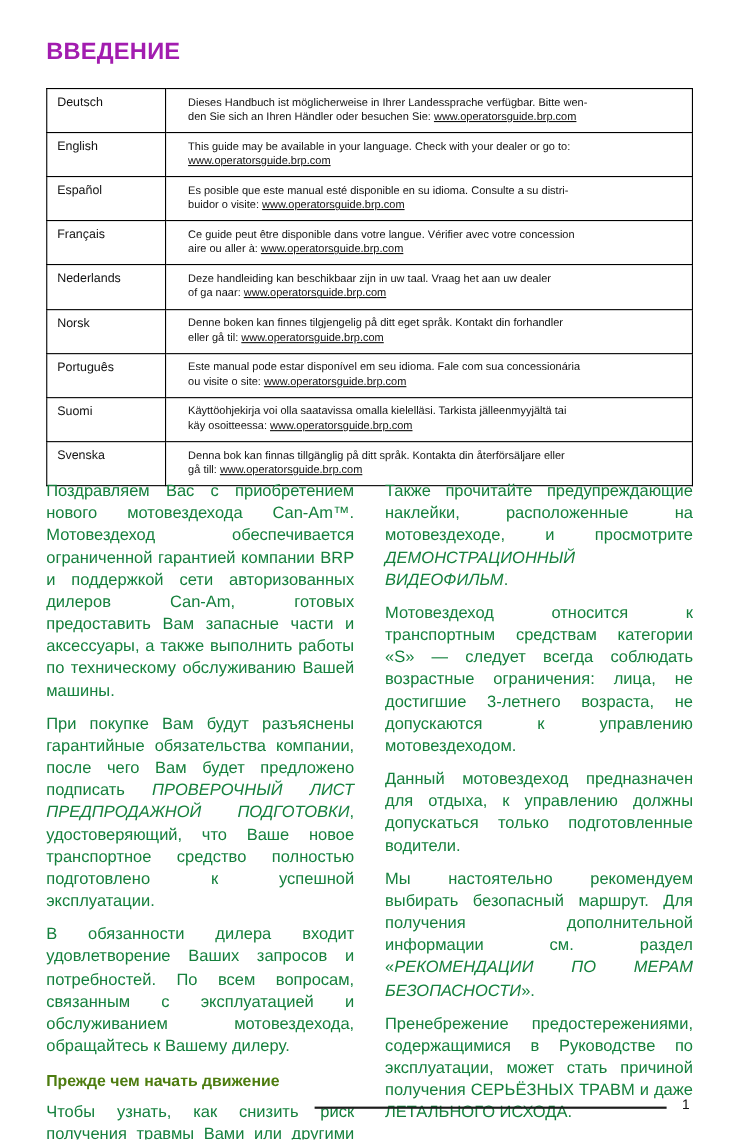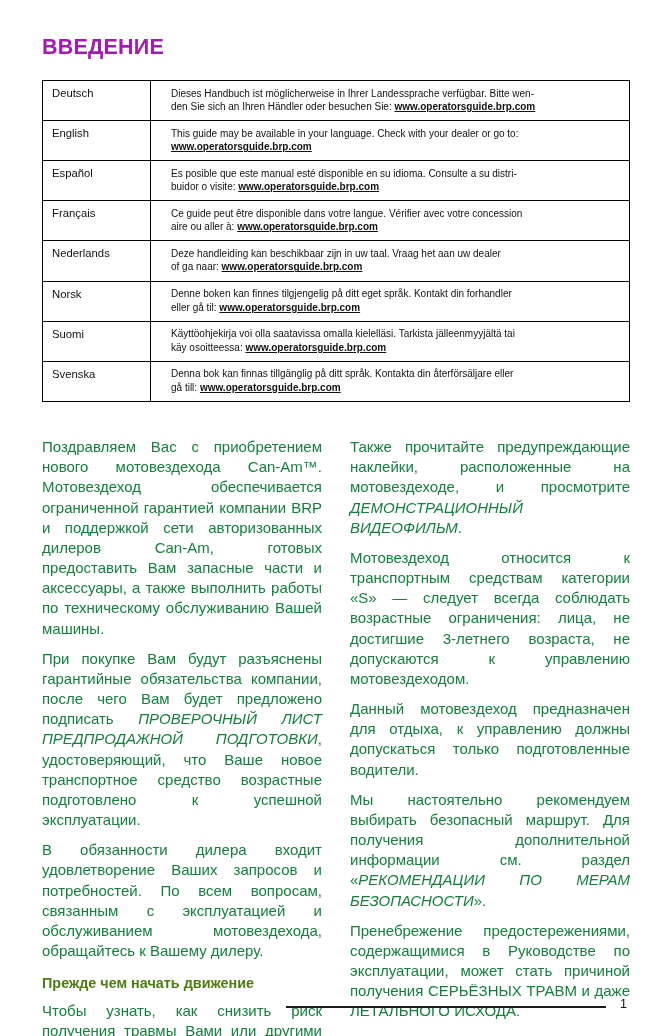--- a/index.html
+++ b/index.html
@@ -58,21 +58,21 @@
   .lang-table td.lang-text {
     padding: 4px 7px 5px 20px;
     font-size: 10px;
     line-height: 1.34;
     text-align: justify;
     text-justify: inter-word;
     hyphens: manual;
   }
   .lang-table td.lang-text .tx { display: block; }
   .url {
-    font-weight: bold;
+    font-weight: normal;
     text-decoration: underline;
     white-space: nowrap;
   }
 
   
   .cols {
     position: absolute;
     left: 42px;
     top: 437px;
     width: 588px;
@@ -176,20 +176,27 @@
       </tr>
 
       <tr>
         <td class="lang-name">Norsk</td>
         <td class="lang-text">
           <span class="tx">Denne boken kan finnes tilgjengelig på ditt eget språk. Kontakt din forhandler</span>
           <span class="tx"><span>eller gå til: </span><span class="url">www.operatorsguide.brp.com</span></span>
         </td>
       </tr>
 
+      <tr>
+        <td class="lang-name">Português</td>
+        <td class="lang-text">
+          <span class="tx">Este manual pode estar disponível em seu idioma. Fale com sua concessionária</span>
+          <span class="tx"><span>ou visite o site: </span><span class="url">www.operatorsguide.brp.com</span></span>
+        </td>
+      </tr>
 
       <tr>
         <td class="lang-name">Suomi</td>
         <td class="lang-text">
           <span class="tx">Käyttöohjekirja voi olla saatavissa omalla kielelläsi. Tarkista jälleenmyyjältä tai</span>
           <span class="tx"><span>käy osoitteessa: </span><span class="url">www.operatorsguide.brp.com</span></span>
         </td>
       </tr>
 
       <tr>
@@ -201,21 +208,21 @@
       </tr>
 
     </tbody>
   </table>
 
   <div class="cols">
 
     <div class="col col-left">
       <p class="para">Поздравляем Вас с приобретением нового мотовездехода Can-Am™. Мотовездеход обеспечивается ограниченной гарантией компании BRP и поддержкой сети авторизованных дилеров Can-Am, готовых предоставить Вам запасные части и аксессуары, а также выполнить работы по техническому обслуживанию Вашей машины.</p>
 
-      <p class="para"><span>При покупке Вам будут разъяснены гарантийные обязательства компании, после чего Вам будет предложено подписать </span><i>ПРОВЕРОЧНЫЙ ЛИСТ ПРЕДПРОДАЖНОЙ ПОДГОТОВКИ</i><span>, удостоверяющий, что Ваше новое транспортное средство возрастные подготовлено к успешной эксплуатации.</span></p>
+      <p class="para"><span>При покупке Вам будут разъяснены гарантийные обязательства компании, после чего Вам будет предложено подписать </span><i>ПРОВЕРОЧНЫЙ ЛИСТ ПРЕДПРОДАЖНОЙ ПОДГОТОВКИ</i><span>, удостоверяющий, что Ваше новое транспортное средство полностью подготовлено к успешной эксплуатации.</span></p>
 
       <p class="para">В обязанности дилера входит удовлетворение Ваших запросов и потребностей. По всем вопросам, связанным с эксплуатацией и обслуживанием мотовездехода, обращайтесь к Вашему дилеру.</p>
 
       <h2 class="subhead">Прежде чем начать движение</h2>
 
       <p class="para last">Чтобы узнать, как снизить риск получения травмы Вами или другими людьми, а также исключить возможность летального исхода, прежде чем приступить к эксплуатации мотовездехода, следует ознакомиться с Руководством по эксплуатации.</p>
     </div>
 
     <div class="col col-right">
       <p class="para"><span>Также прочитайте предупреждающие наклейки, расположенные на мотовездеходе, и просмотрите </span><i>ДЕМОНСТРАЦИОННЫЙ ВИДЕОФИЛЬМ</i><span>.</span></p>

